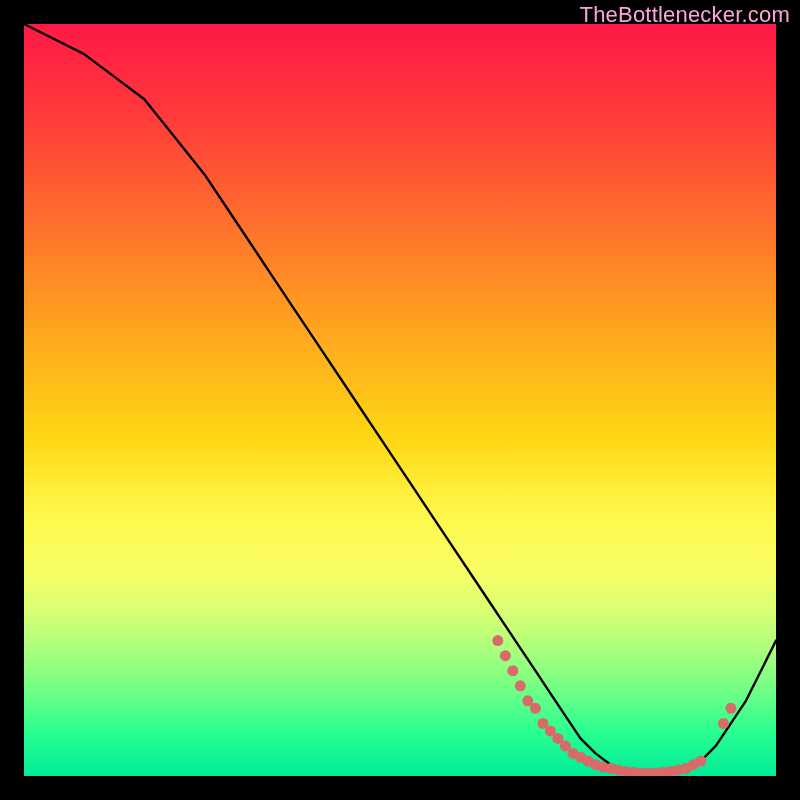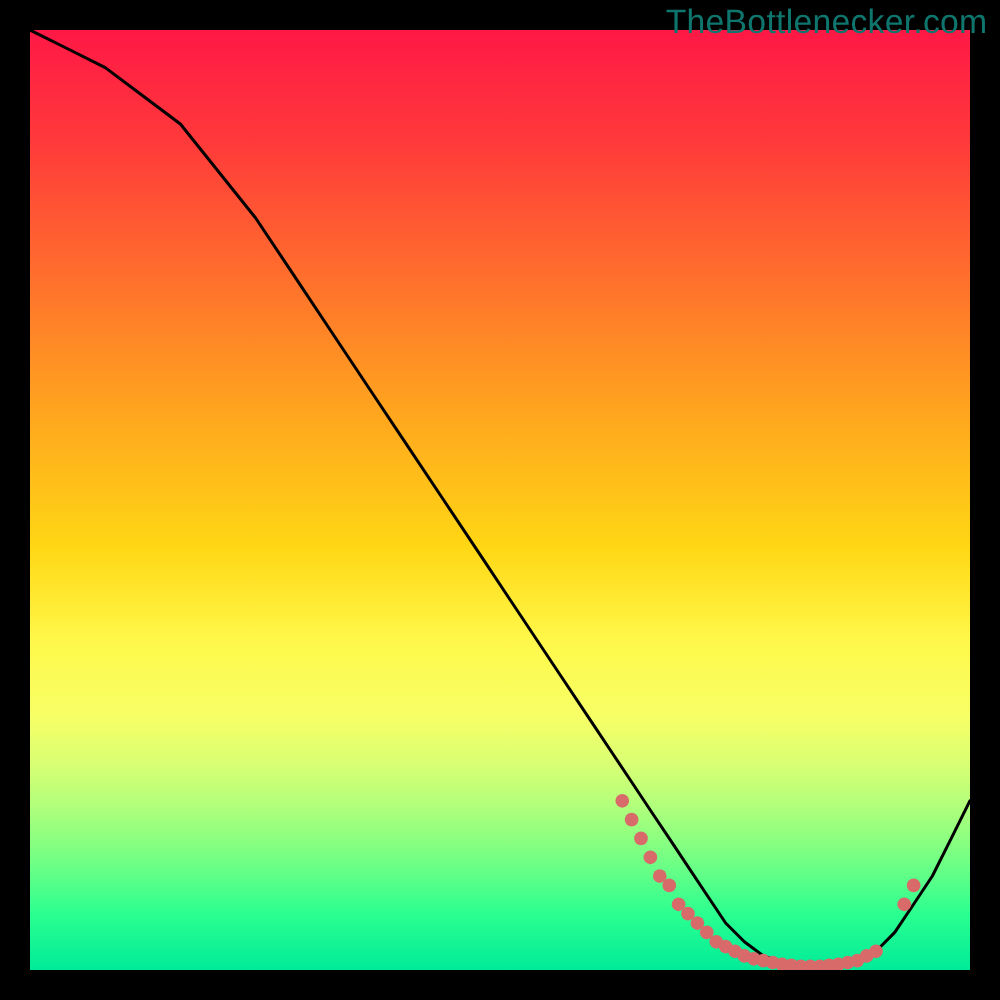--- a/index.html
+++ b/index.html
@@ -44,22 +44,22 @@
     left: 0;
     top: 0;
     width: 752px;
     height: 752px;
   }
   .attribution {
     position: absolute;
     right: 10px;
     top: 2px;
     font-family: Arial, Helvetica, sans-serif;
-    font-size: 27px;
-    color: #0f766e;
+    font-size: 22px;
+    color: #f9a8d4;
     letter-spacing: 0.2px;
   }
 </style>
 </head>
 <body>
 
 <div class="chart-container">
   <div class="plot-area">
     <svg class="plot-svg" viewBox="0 0 752 752" preserveAspectRatio="none">
       <path id="curve-path" fill="none" stroke="#000000" stroke-width="2.4" stroke-linejoin="round" stroke-linecap="round" d="M0.0 0.0 L30.1 15.0 L60.2 30.1 L90.2 52.6 L120.3 75.2 L150.4 112.8 L180.5 150.4 L210.6 195.5 L240.6 240.6 L270.7 285.8 L300.8 330.9 L330.9 376.0 L361.0 421.1 L391.0 466.2 L421.1 511.4 L451.2 556.5 L466.2 579.0 L481.3 601.6 L496.3 624.2 L511.4 646.7 L526.4 669.3 L541.4 691.8 L556.5 714.4 L571.5 729.4 L586.6 740.7 L601.6 746.0 L616.6 749.0 L631.7 749.7 L646.7 749.0 L661.8 746.0 L676.8 737.0 L691.8 721.9 L706.9 699.4 L721.9 676.8 L737.0 646.7 L752.0 616.6"></path>

